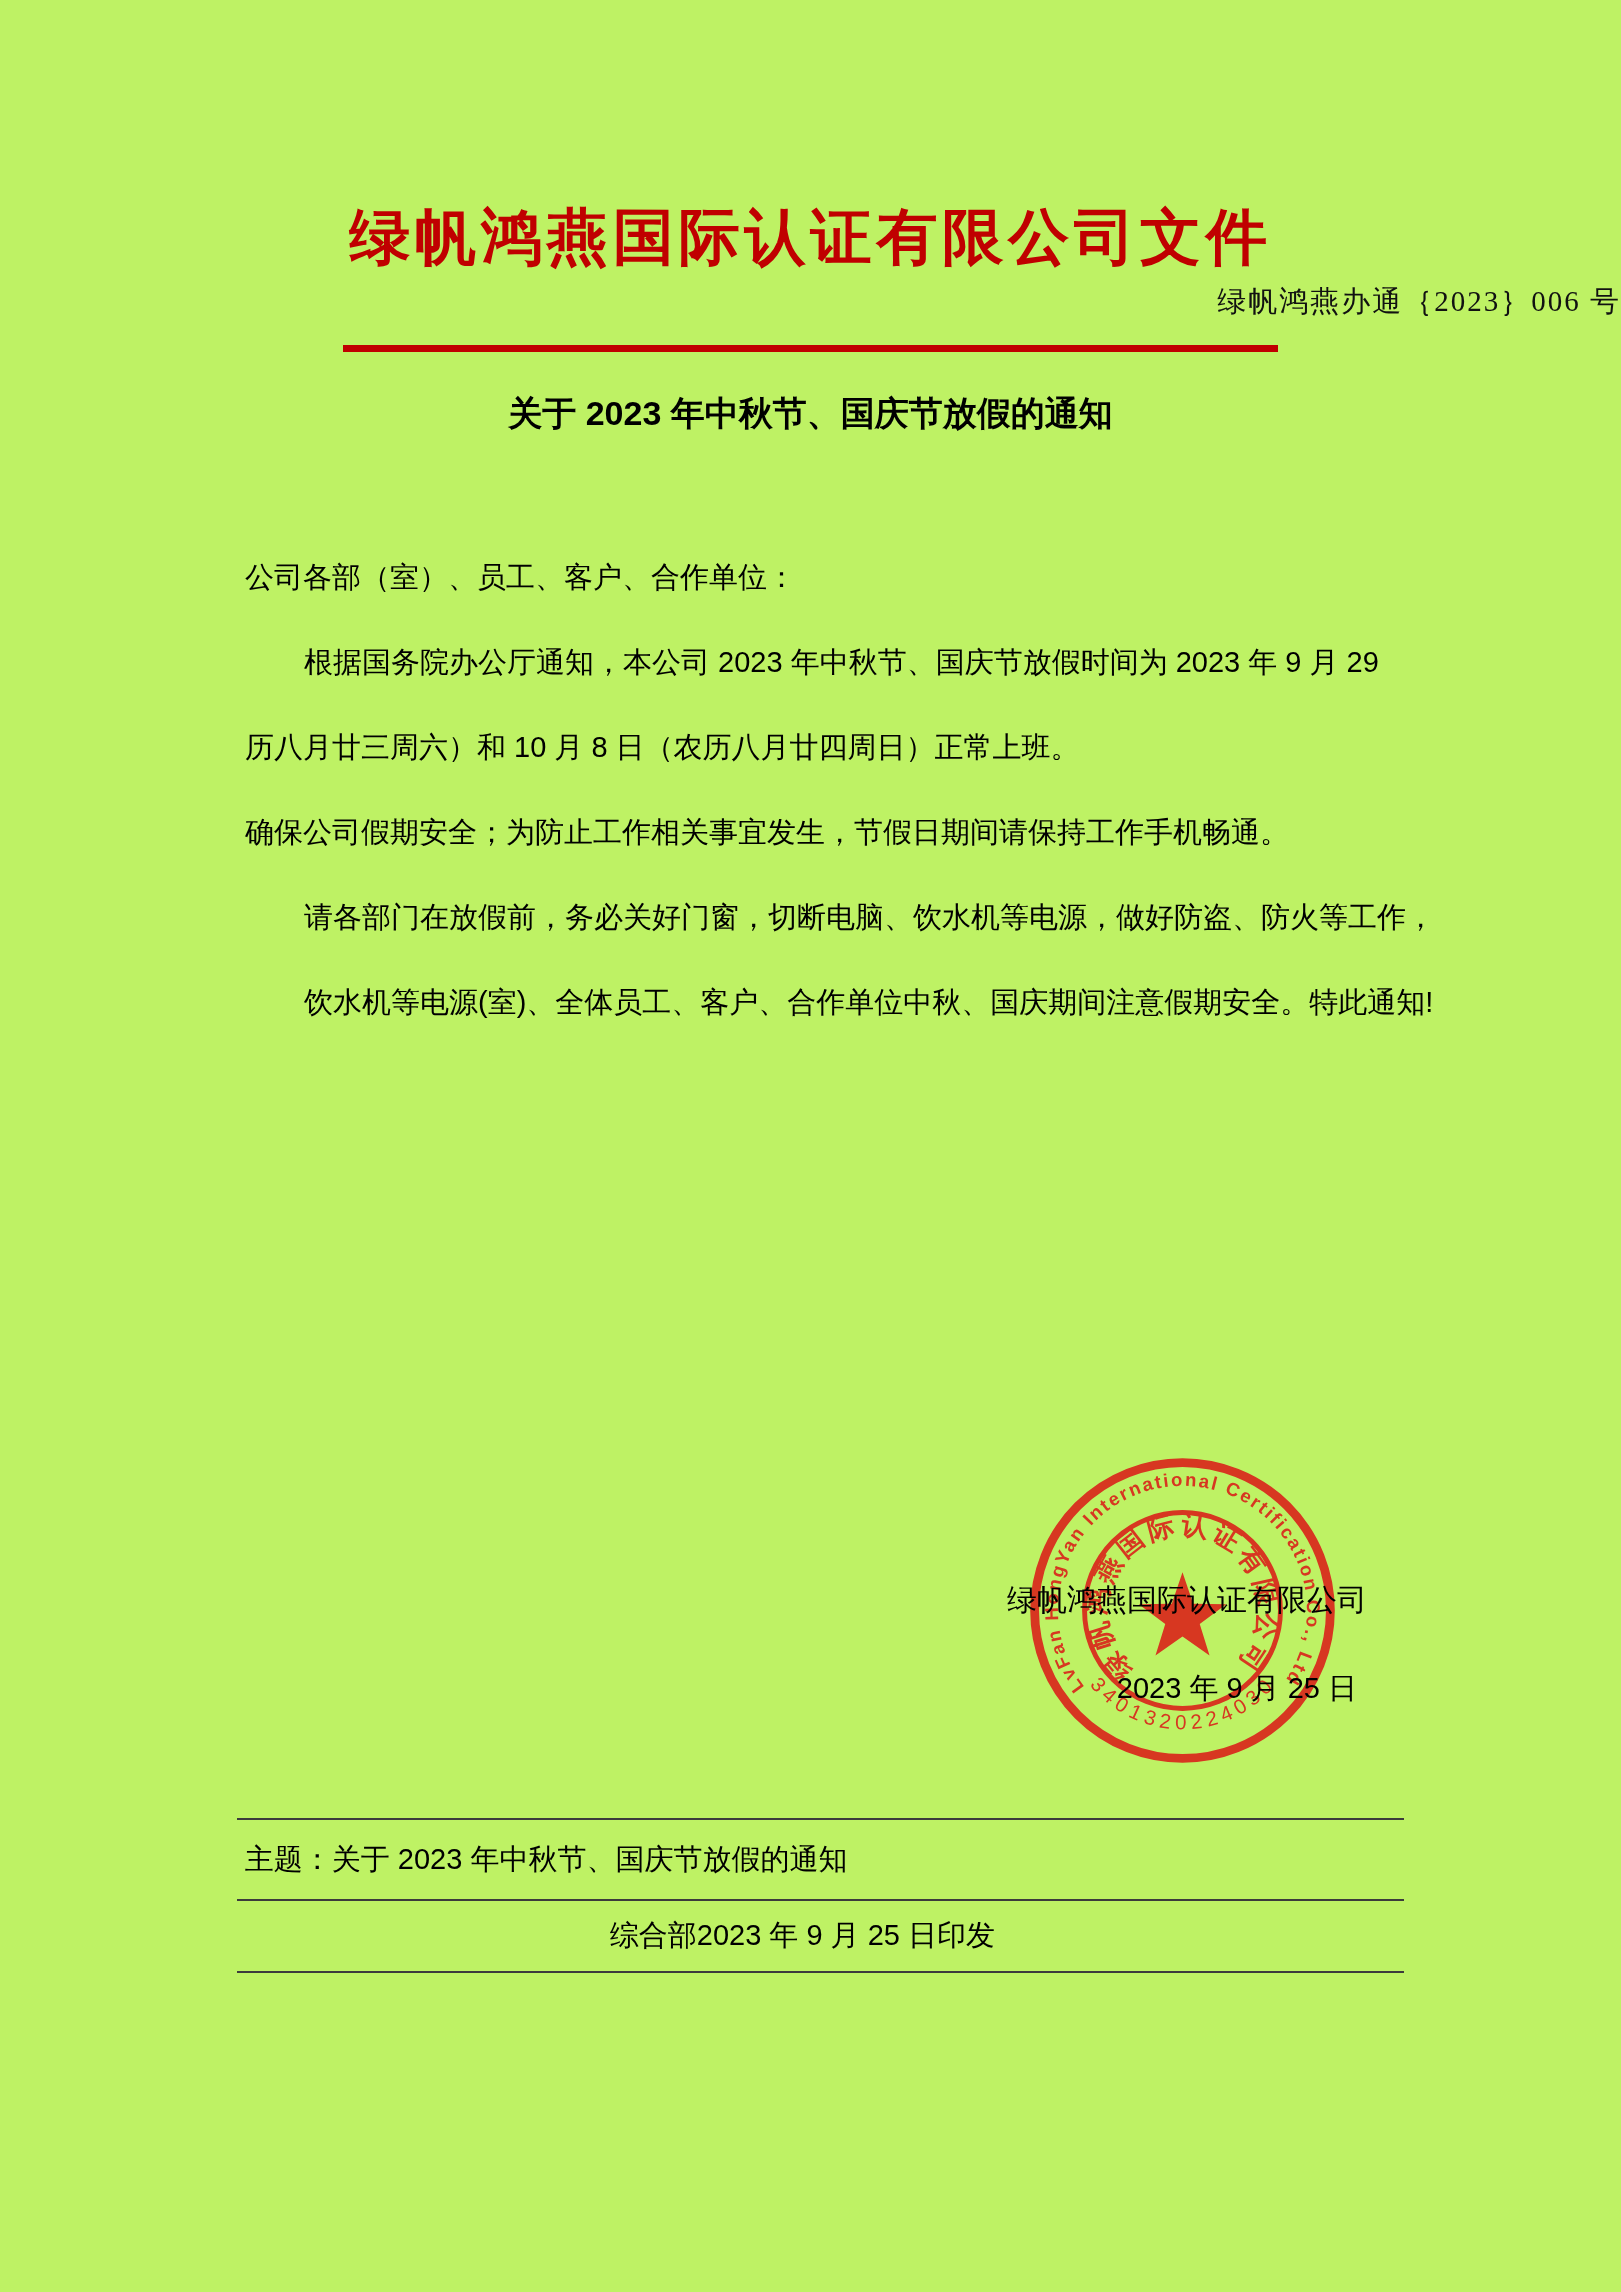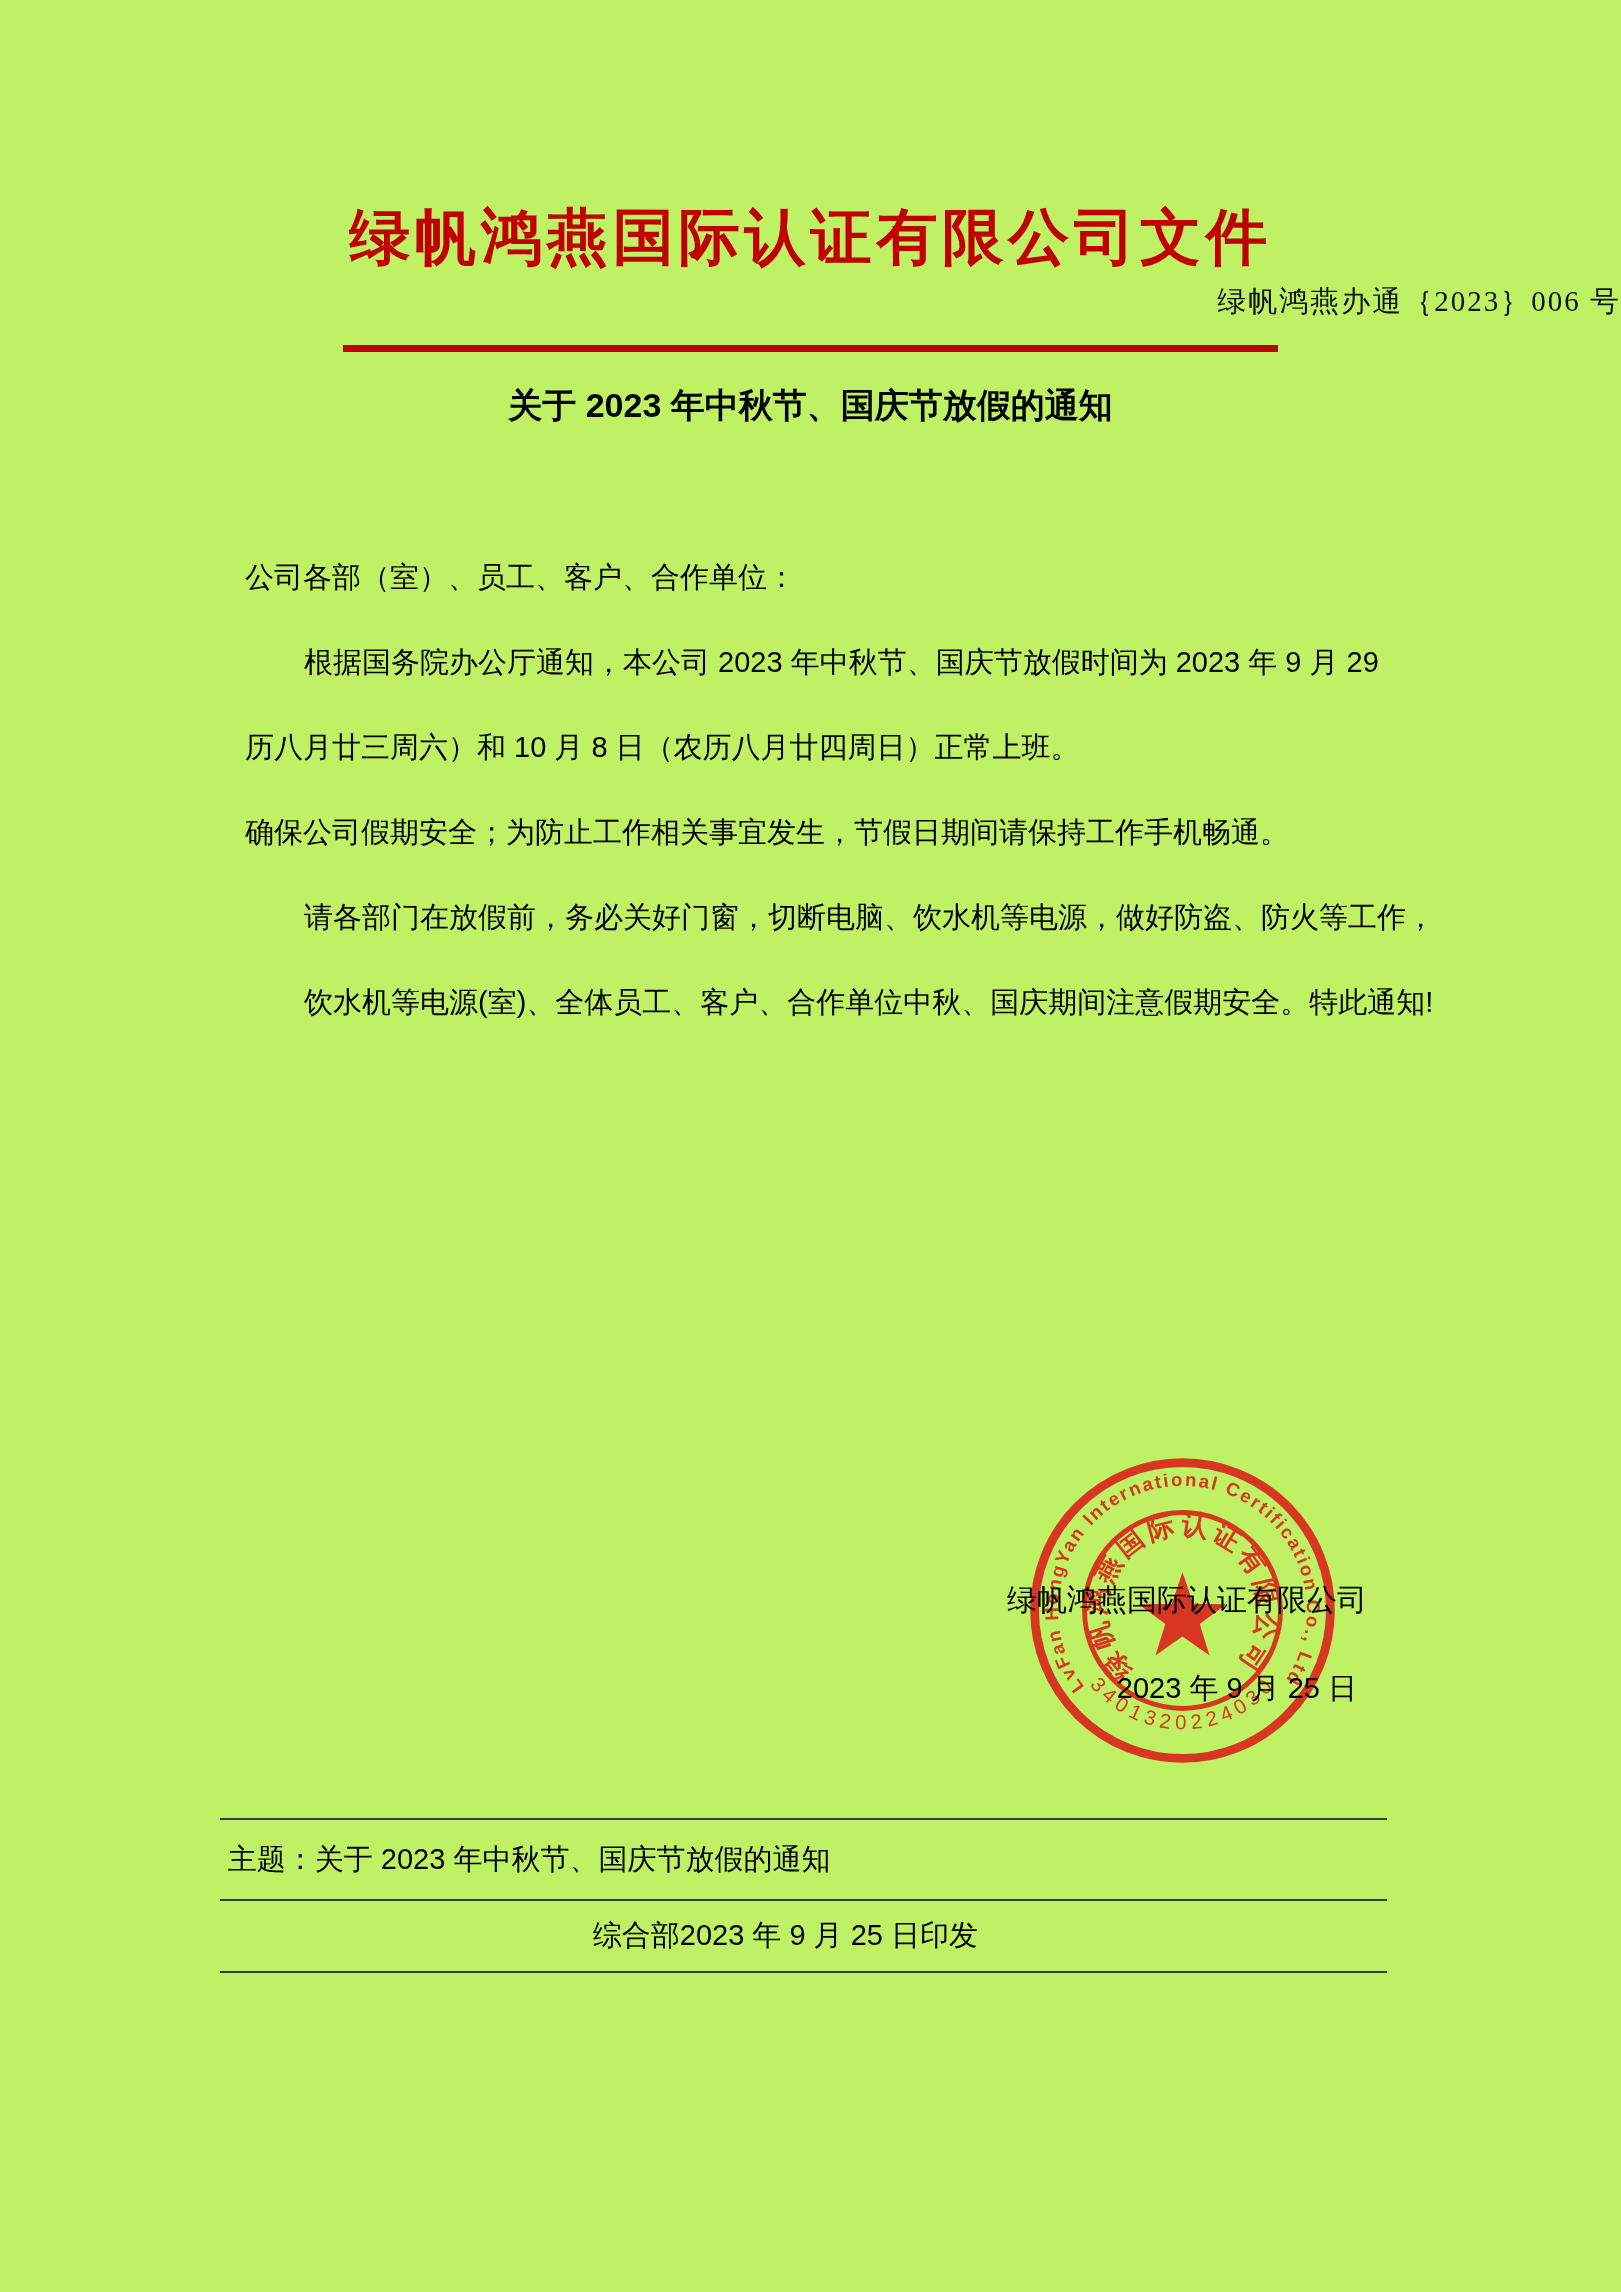--- a/index.html
+++ b/index.html
@@ -31,21 +31,21 @@
     letter-spacing:2px;
     color:#111;
     white-space:nowrap;
   }
   .red-rule{
     position:absolute;top:345px;left:343px;
     width:935px;height:6.9px;
     background:#c00000;
   }
   .doc-title{
-    position:absolute;top:384px;left:0;width:100%;
+    position:absolute;top:392px;left:0;width:100%;
     text-align:center;
     font-weight:700;
     font-size:34px;line-height:43px;
     color:#000;
     white-space:nowrap;
   }
   
   .body-block{
     position:absolute;top:535px;left:245px;width:1138px;
     font-size:29px;line-height:85px;
@@ -65,21 +65,21 @@
     font-size:30px;line-height:39px;color:#000;
     white-space:nowrap;z-index:2;
   }
   .sig-date{
     position:absolute;top:1669px;right:264px;
     font-size:29px;line-height:39px;color:#000;
     white-space:nowrap;z-index:2;
   }
   
   .footer{
-    position:absolute;left:220px;top:1818px;width:1167px;
+    position:absolute;left:237px;top:1818px;width:1167px;
     border-top:2px solid #3c3c3c;
     font-size:29px;color:#000;
     z-index:3;
   }
   .frow{
     display:flex;align-items:center;justify-content:flex-start;
     border-bottom:2px solid #3c3c3c;
     padding-left:7.8px;box-sizing:border-box;
     white-space:nowrap;
   }

